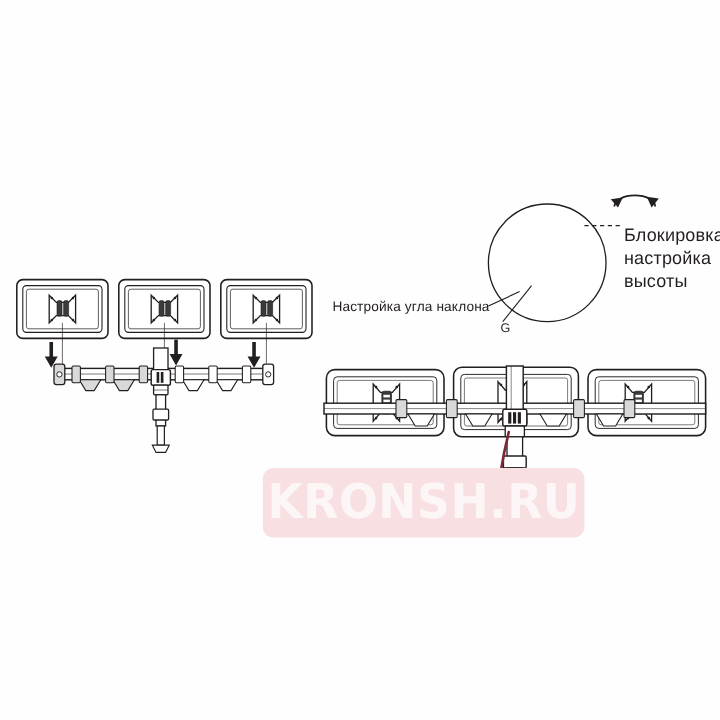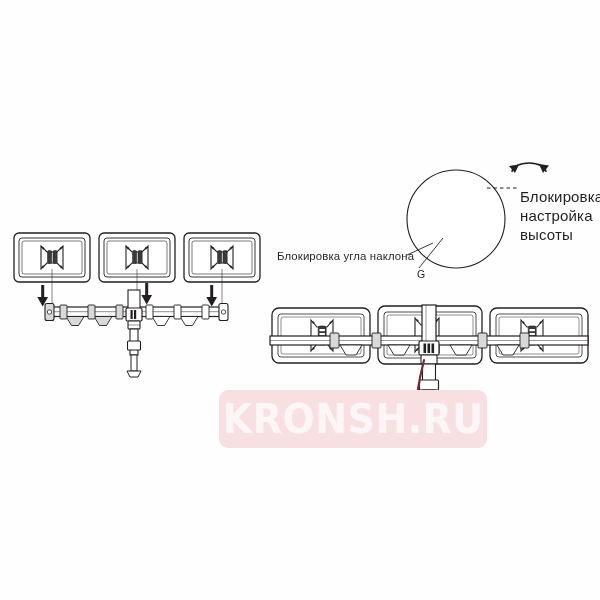--- a/index.html
+++ b/index.html
@@ -326,21 +326,21 @@
     <g>
       <line x1="487" y1="188" x2="518" y2="188" stroke="#231f20" stroke-width="1" stroke-dasharray="3.5,3"></line>
     </g>
 
     <g>
       <line x1="419" y1="268" x2="443" y2="238" stroke="#231f20" stroke-width="0.9"></line>
       <line x1="407" y1="255" x2="433" y2="243" stroke="#231f20" stroke-width="0.9"></line>
     </g>
   </svg>
 
-  <div class="lbl" id="label-tilt">Блокировка угла наклона</div>
+  <div class="lbl" id="label-tilt">Настройка угла наклона</div>
 
   <div class="lbl" id="label-lock">Блокировка и
 настройка
 высоты</div>
 
   <div class="lbl" id="label-g">G</div>
 
   <div id="watermark">
     <span id="watermark-text">KRONSH.RU</span>
   </div>

